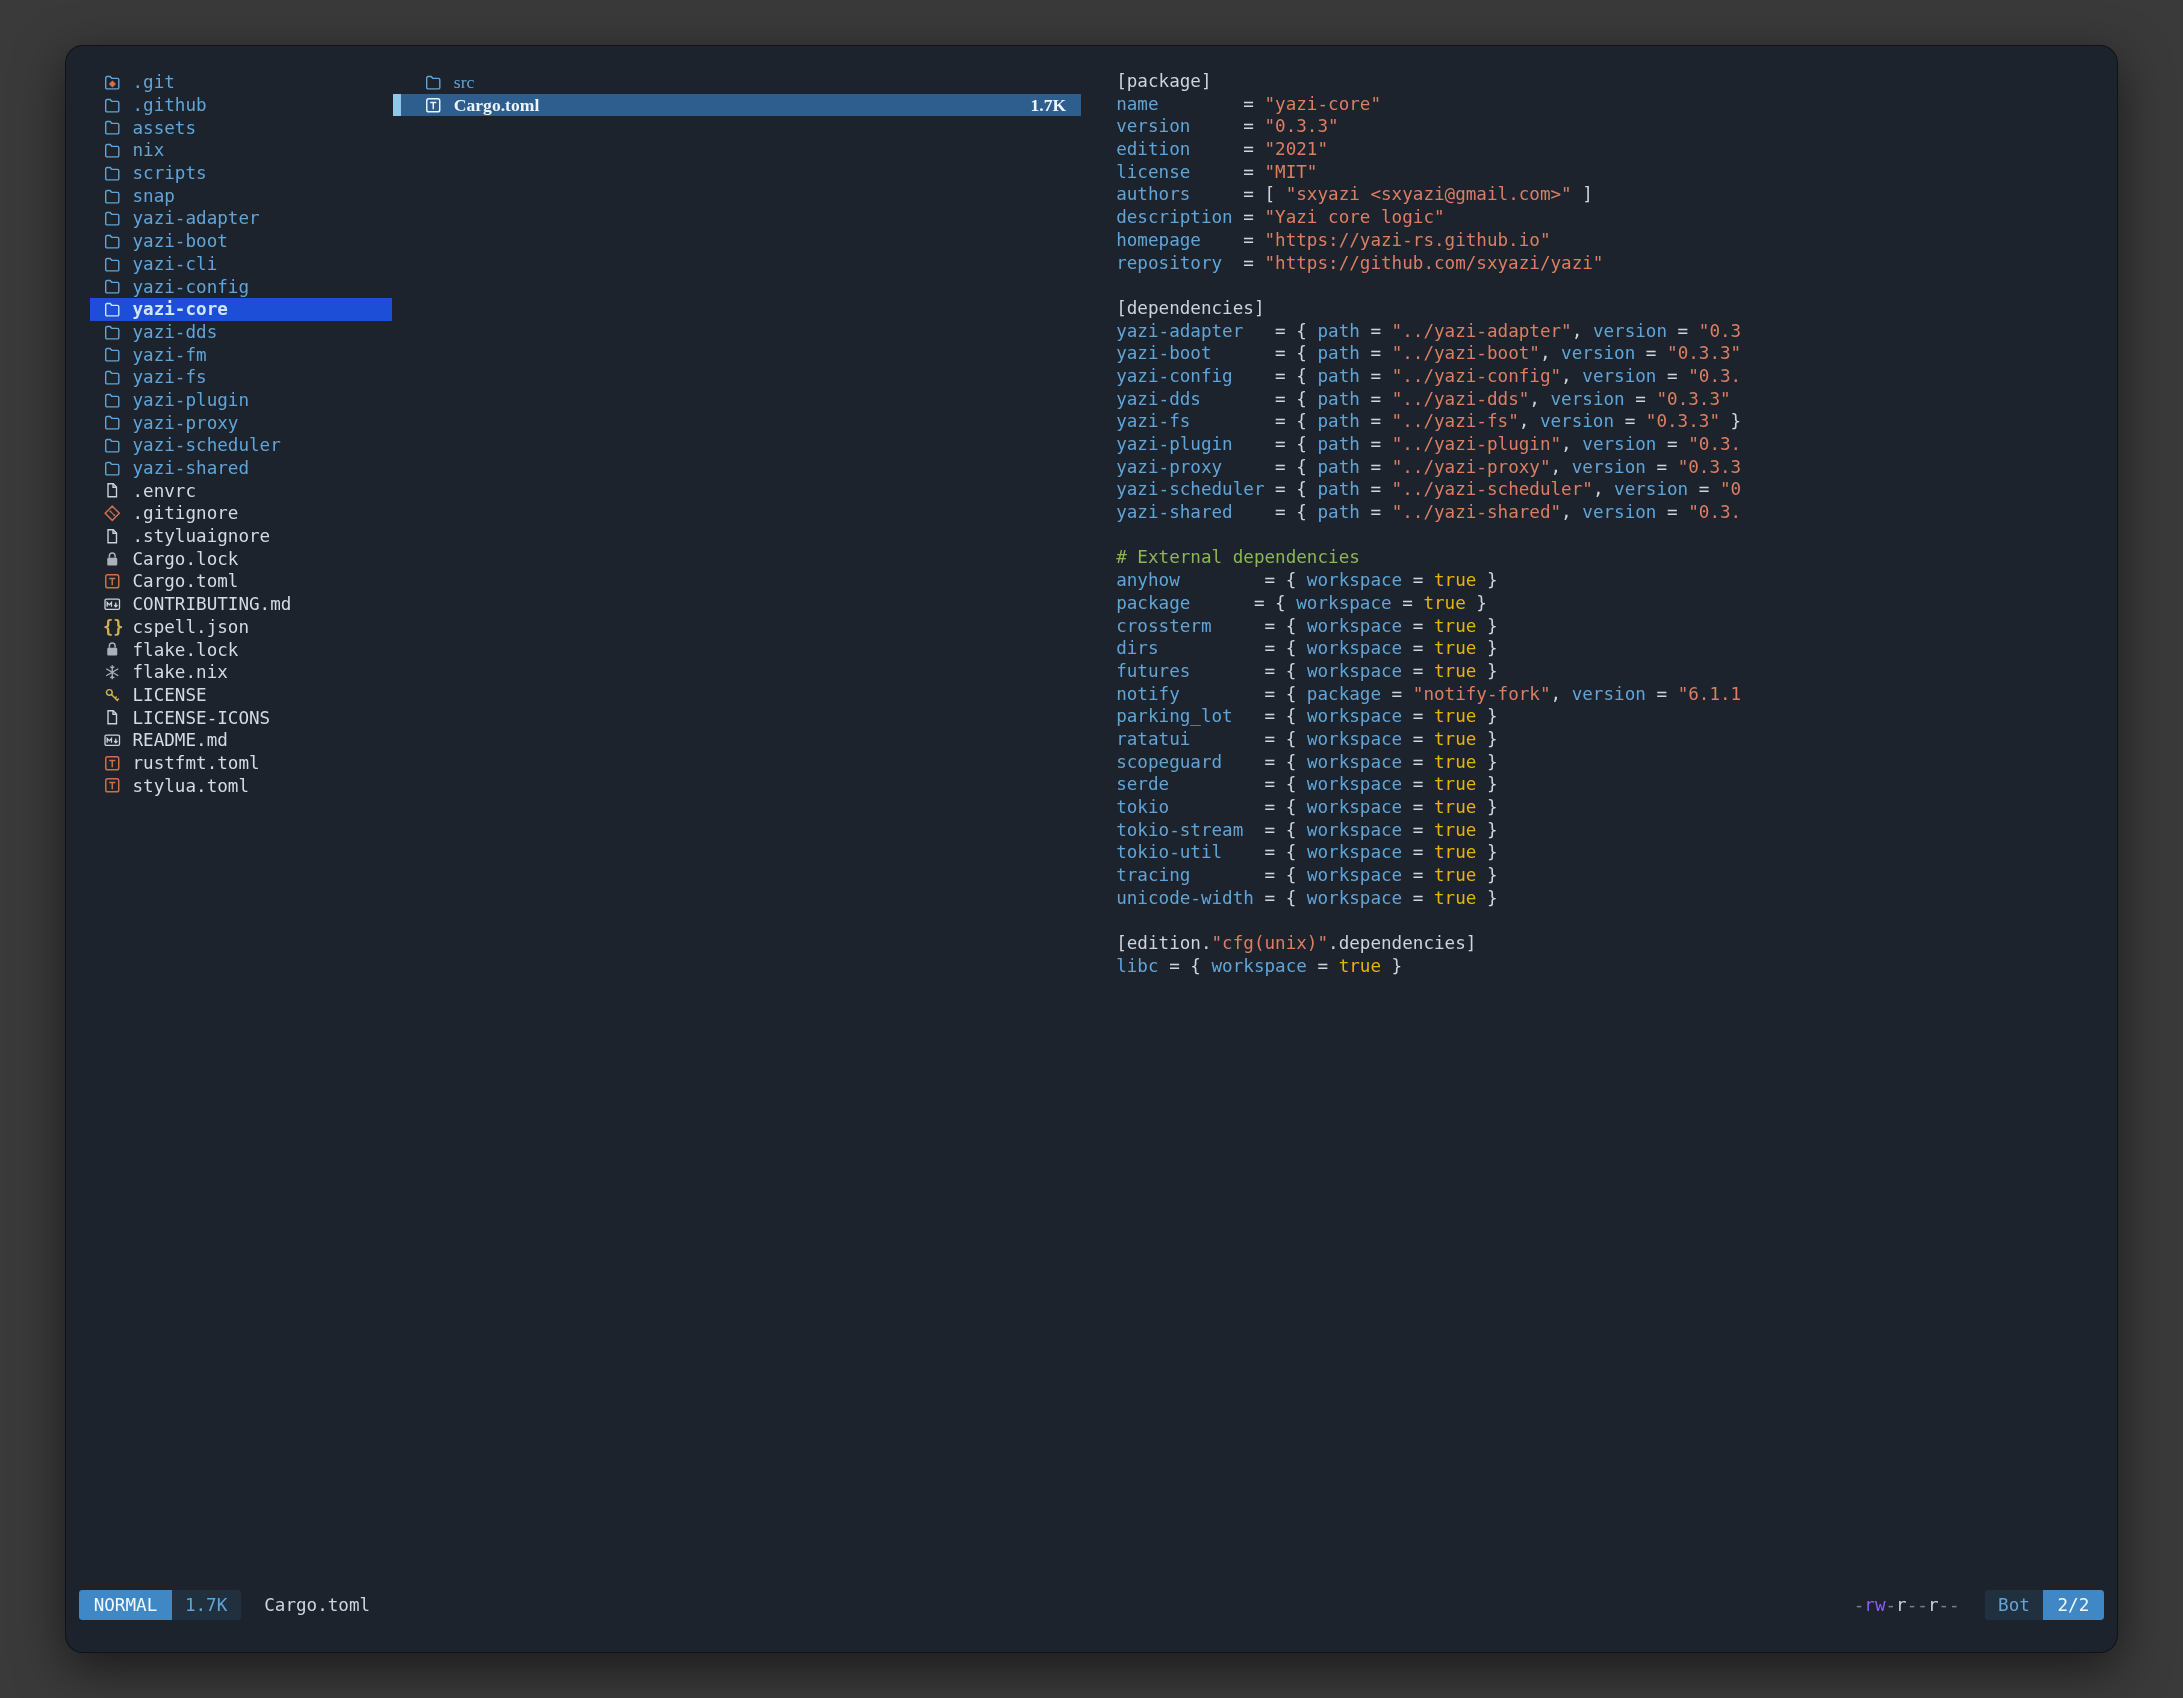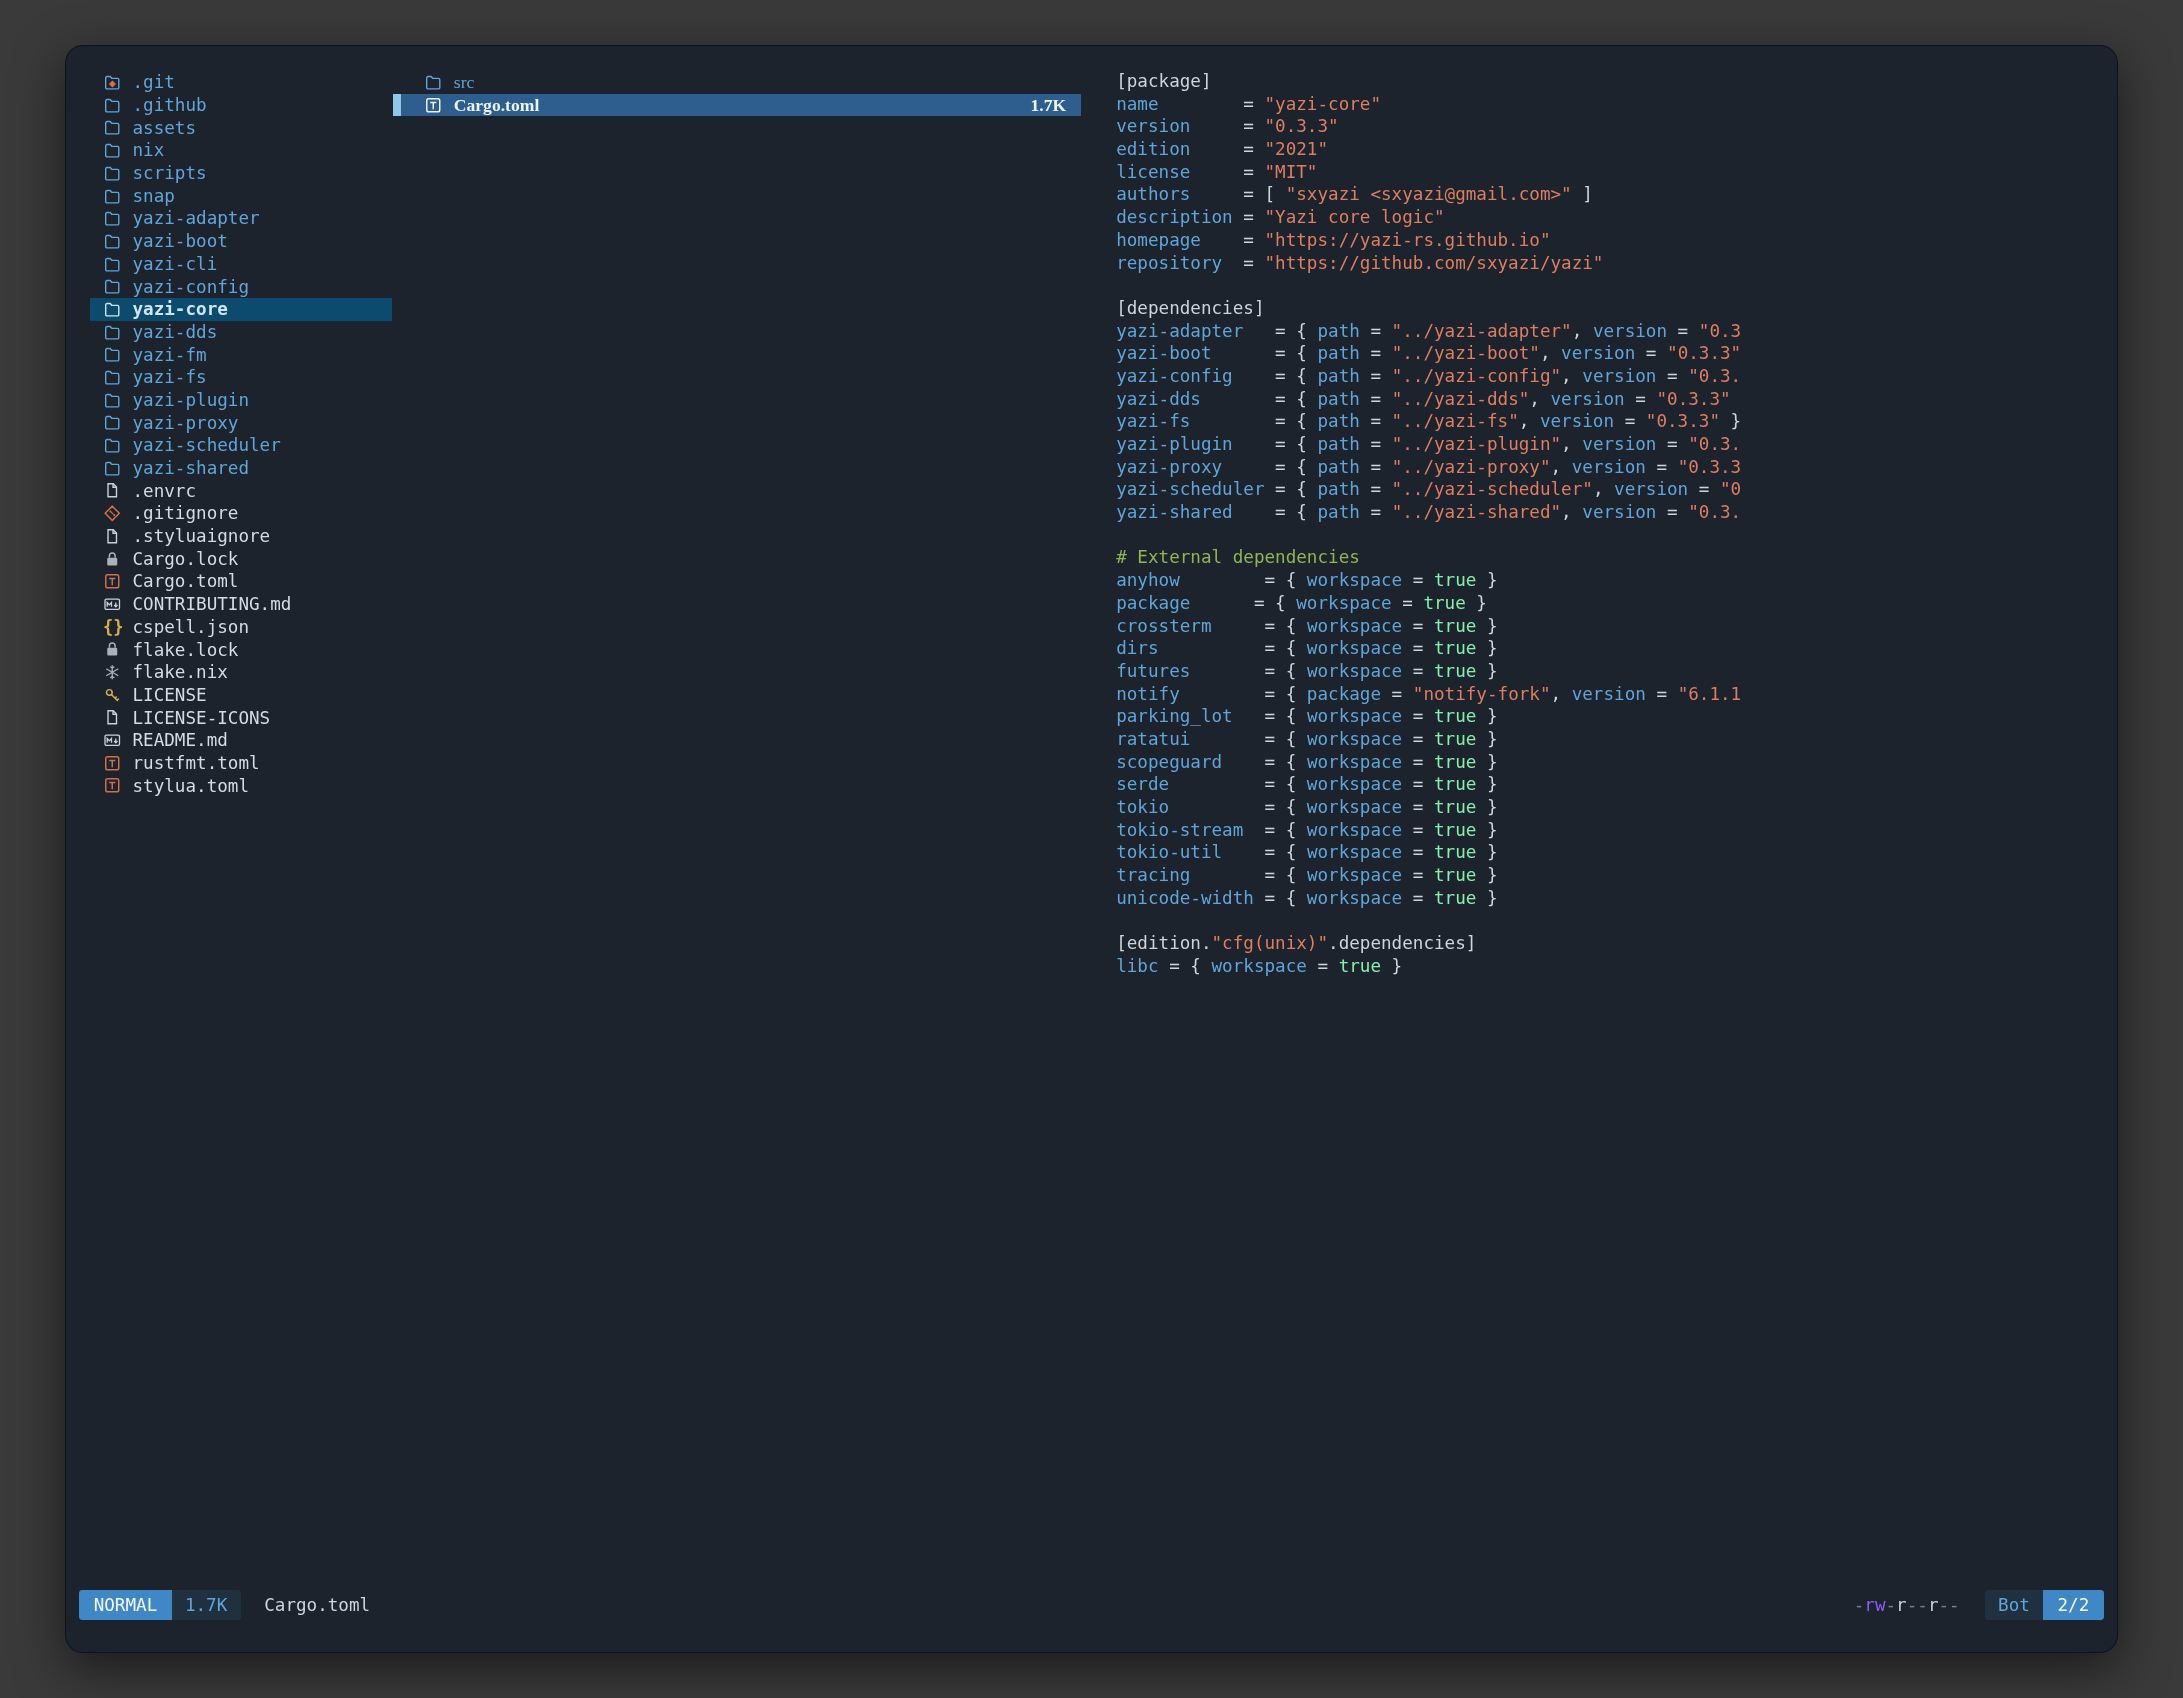--- a/index.html
+++ b/index.html
@@ -21,21 +21,21 @@
   }
   .panes { flex:1; display:flex; align-items:flex-start; padding:25px 20px 0 23.5px; overflow:hidden; }
   .pane { overflow:hidden; }
   .pane-left { width:302px; flex:none; }
   .pane-mid  { width:688px; flex:none; margin-left:1.7px; }
   .pane-preview { flex:1; margin-left:35px; }
 
   .file-row { height:22.7px; display:flex; align-items:center; position:relative; }
   .pane-left .file-row { padding:0 8.4px 0 13.4px; }
   .pane-mid  .file-row { padding:0 15px 0 31px;font-family:Liberation Serif, serif; }
-  .pane-left .file-row.selected { background:#0c4a6e; }
+  .pane-left .file-row.selected { background:#1d4ed8; }
   .pane-mid  .file-row.selected { background:#2d5e8e; }
   .marker { position:absolute; left:0; top:0.8px; bottom:0.8px; width:7.6px; background:#8fc7ea; }
 
   .ficon { width:22px; height:18.5px; flex:none; display:flex; align-items:center; justify-content:flex-start; margin-right:7.6px; }
   .ficon svg { width:18.5px; height:18.5px; display:block; }
   .tglyph { font-weight:bold; font-size:17px; line-height:18.5px; }
 
   .ic-blue   { color:#61a5d8; }
   .ic-white  { color:#c9d2da; }
   .ic-orange { color:#cf7049; }
@@ -49,21 +49,21 @@
   .fsize { color:#d4dbe3; }
 
   .pane-left .file-row.selected .flabel { color:#cfe6f8; font-weight:bold; }
   .pane-left .file-row.selected .ficon  { color:#cfe6f8 !important; }
   .pane-mid  .file-row.selected .flabel,
   .pane-mid  .file-row.selected .fsize  { color:#eef4fa; font-weight:bold; }
   .pane-mid  .file-row.selected .ficon  { color:#eef4fa !important; }
 
   .pline { height:22.7px; white-space:pre; }
   .tok-k { color:#61a5d8; }
-  .tok-b { color:#86efac; }
+  .tok-b { color:#eab308; }
   .tok-p { color:#ccd4dc; }
   .tok-s { color:#dd7e62; }
   .tok-c { color:#8db655; }
 
   .statusbar { flex:none; height:30px; margin:0 13.4px 32px 13.4px; display:flex; align-items:stretch; }
   .badge { display:flex; align-items:center; padding:0 14.3px; background:#3f87c5; color:#f4f8fc; font-weight:normal; }
   .badge.mode  { border-radius:3.4px 0 0 3.4px; }
   .badge.count { border-radius:0 3.4px 3.4px 0; }
   .seg { display:flex; align-items:center; padding:0 13.4px; background:#20303f; color:#61a5d8; }
   .seg.size { border-radius:0 3.4px 3.4px 0; }

